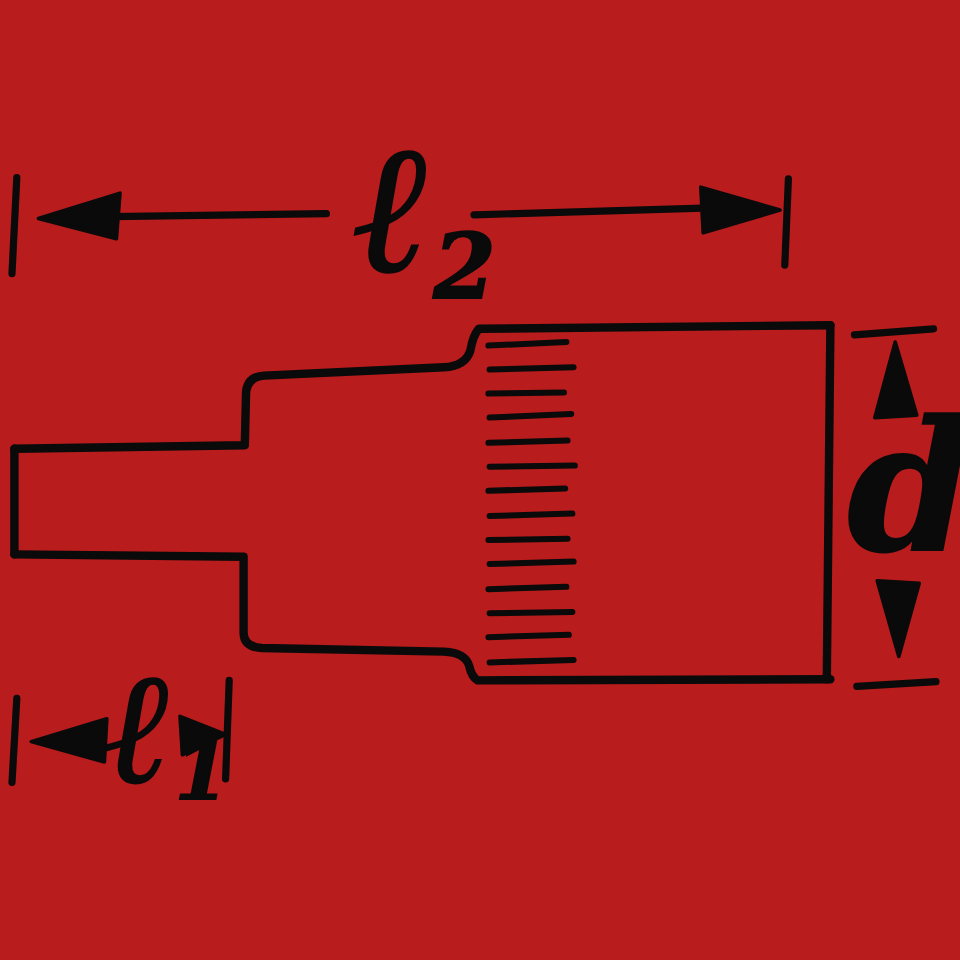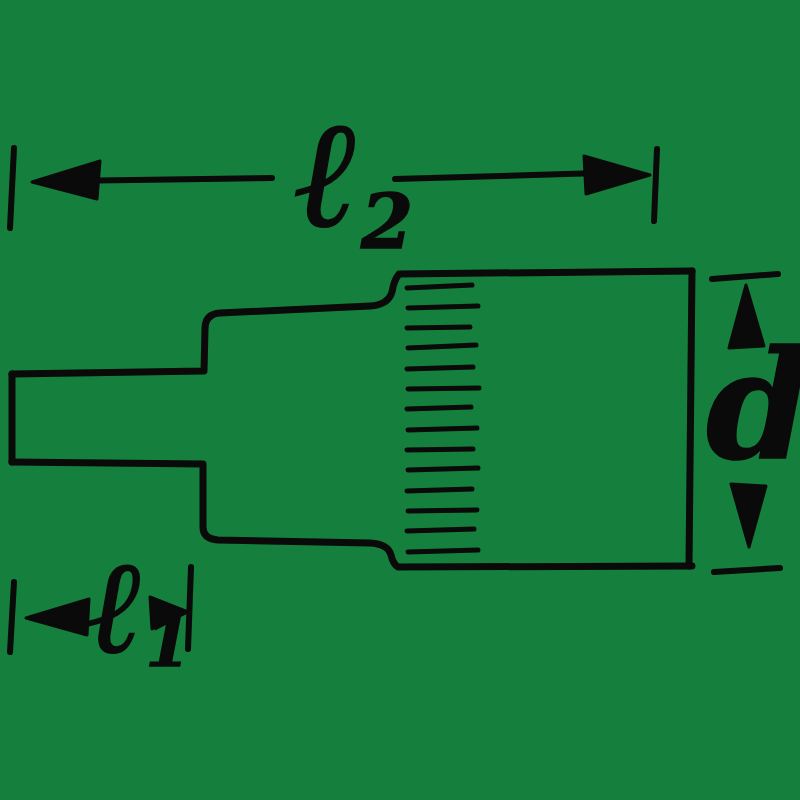--- a/index.html
+++ b/index.html
@@ -6,21 +6,21 @@
     margin: 0;
     padding: 0;
     background: #ffffff;
     width: 800px;
     height: 800px;
     overflow: hidden;
   }
   .canvas {
     width: 800px;
     height: 800px;
-    background: #15803d;
+    background: #b91c1c;
     position: relative;
   }
   svg { display: block; }
   .stroke {
     stroke: #0a0a0a;
     fill: none;
     stroke-linecap: round;
     stroke-linejoin: round;
   }
   .outline { stroke-width: 7; }

